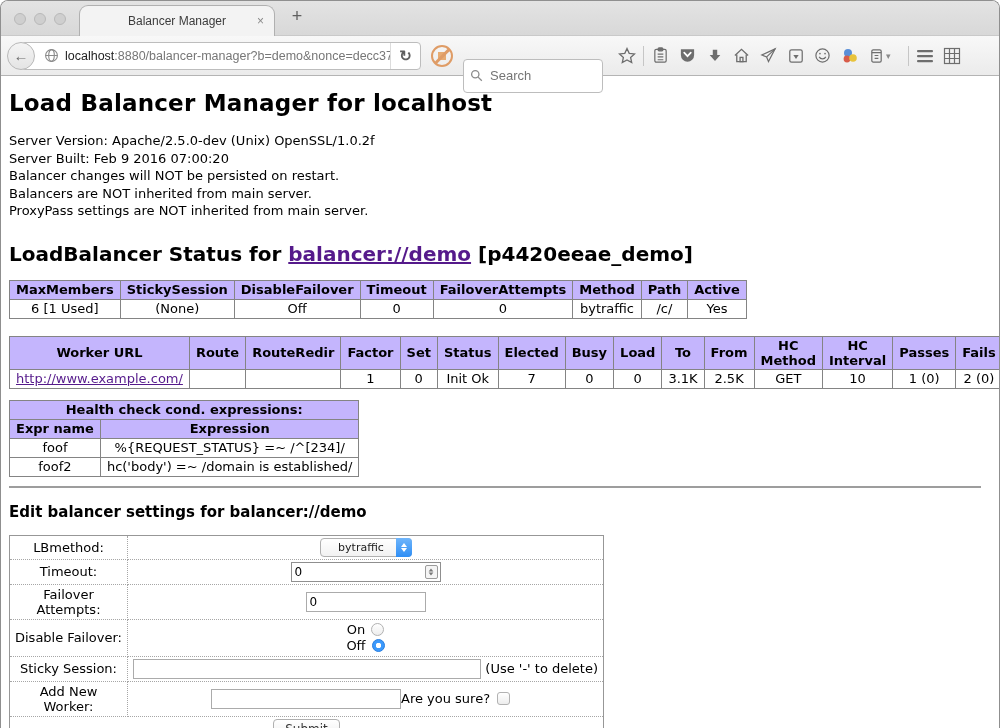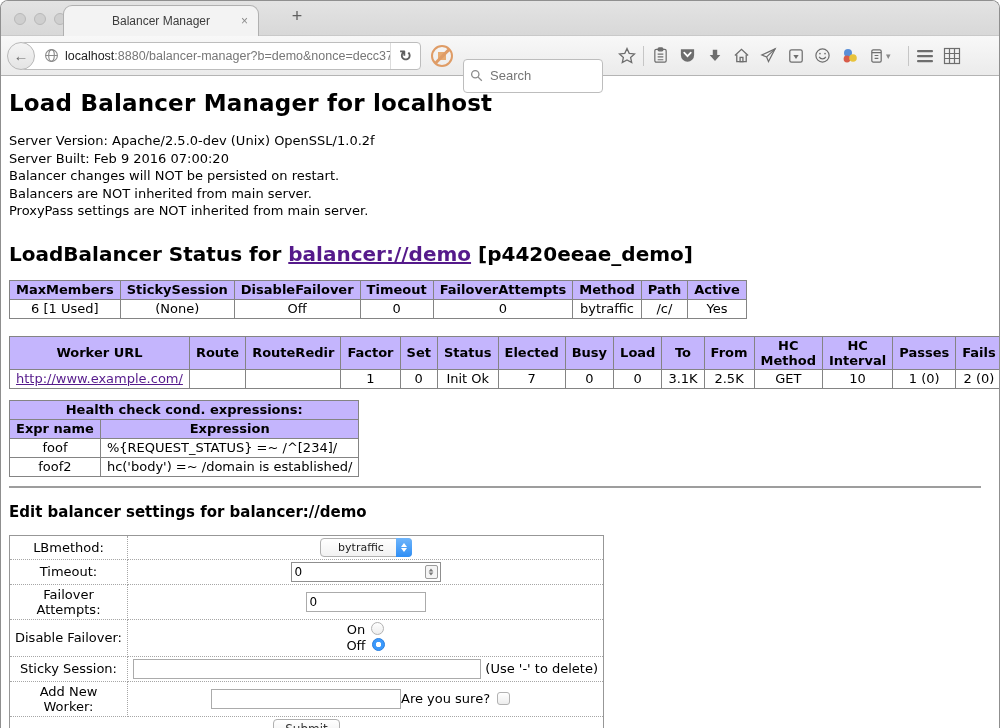--- a/index.html
+++ b/index.html
@@ -18,21 +18,21 @@
   .tabbar {
     position:relative; height:34px;
     background:linear-gradient(#e3e3e3,#d8d8d8);
   }
   .traffic { position:absolute; top:12px; left:13px; display:flex; gap:8px; }
   .traffic .light {
     width:12px; height:12px; border-radius:50%;
     background:#cfcfcf; border:1px solid #b9b9b9;
   }
   .tab {
-    position:absolute; left:62px; top:4px; width:196px; height:31px;
+    position:absolute; left:78px; top:4px; width:196px; height:31px;
     background:#f3f3f3; border:1px solid #b0b0b0; border-bottom:none;
     border-radius:9px 9px 0 0;
     display:flex; align-items:center; justify-content:center;
     font-size:12px; color:#3c3c3c;
   }
   .tab-close {
     position:absolute; right:10px; top:8px; font-size:12px; color:#8a8a8a;
     cursor:default;
   }
   .newtab {
@@ -108,21 +108,21 @@
   table.data th, table.data td {
     border:1px solid #848484; padding:1px 6px; font-size:13px; text-align:center;
     height:19px;
   }
   table.data th { background:#c4b5fd; }
   .status-table { margin-top:14px; }
   .worker-table { margin-top:17px; width:985px; }
   .worker-table td.url-cell { text-align:left; min-width:160px; }
   .worker-table a { color:#551a8b; }
   .hc-table { margin-top:11px; }
-  .hc-table .expr { text-align:left; }
+  .hc-table .expr { text-align:center; }
   hr.sep { border:none; height:2px; background:#9d9d9d; margin:9px 0 0 0; width:99%; }
 
   
   .edit-heading { font-size:15px; font-weight:bold; margin:15px 0 0 0; }
   table.form { border-collapse:collapse; border:1px solid #979797; width:595px; margin-top:14px; }
   table.form td { border:1px dotted #a6a6a6; font-size:13px; padding:2px 3px; text-align:center; height:21px; }
   table.form td.lbl { width:118px; }
   .cell-flex { display:flex; align-items:center; justify-content:center; gap:6px; }
 
   .mac-select {
@@ -159,21 +159,21 @@
   .failover-input { width:120px; }
   .sticky-input { width:348px; }
   .worker-input { width:190px; }
 
   .radio { width:13px; height:13px; border-radius:50%; display:inline-block; vertical-align:middle;
     border:1px solid #b2b2b2; background:linear-gradient(#fff,#ededed); }
   .radio.checked {
     border:1px solid #2a7fe0;
     background:radial-gradient(circle at 50% 50%, #fff 0 2.5px, #3b99fc 3px);
   }
-  .radio-line { display:flex; justify-content:center; gap:6px; line-height:16px; }
+  .radio-line { display:flex; align-items:center; justify-content:center; gap:6px; line-height:16px; }
   .checkbox { width:13px; height:13px; border-radius:3px; display:inline-block; vertical-align:middle;
     border:1px solid #b2b2b2; background:linear-gradient(#fff,#ededed); }
 
   .submit-btn {
     font-size:12px; font-family:"DejaVu Sans",sans-serif; color:#333;
     padding:2px 11px; border:1px solid #b0b0b0; border-radius:4px;
     background:linear-gradient(#fff,#eee);
   }
   .sticky-row { display:flex; align-items:center; justify-content:space-between; padding:0 2px; }
   .addworker-row { display:flex; align-items:center; padding-left:80px; gap:0; }

